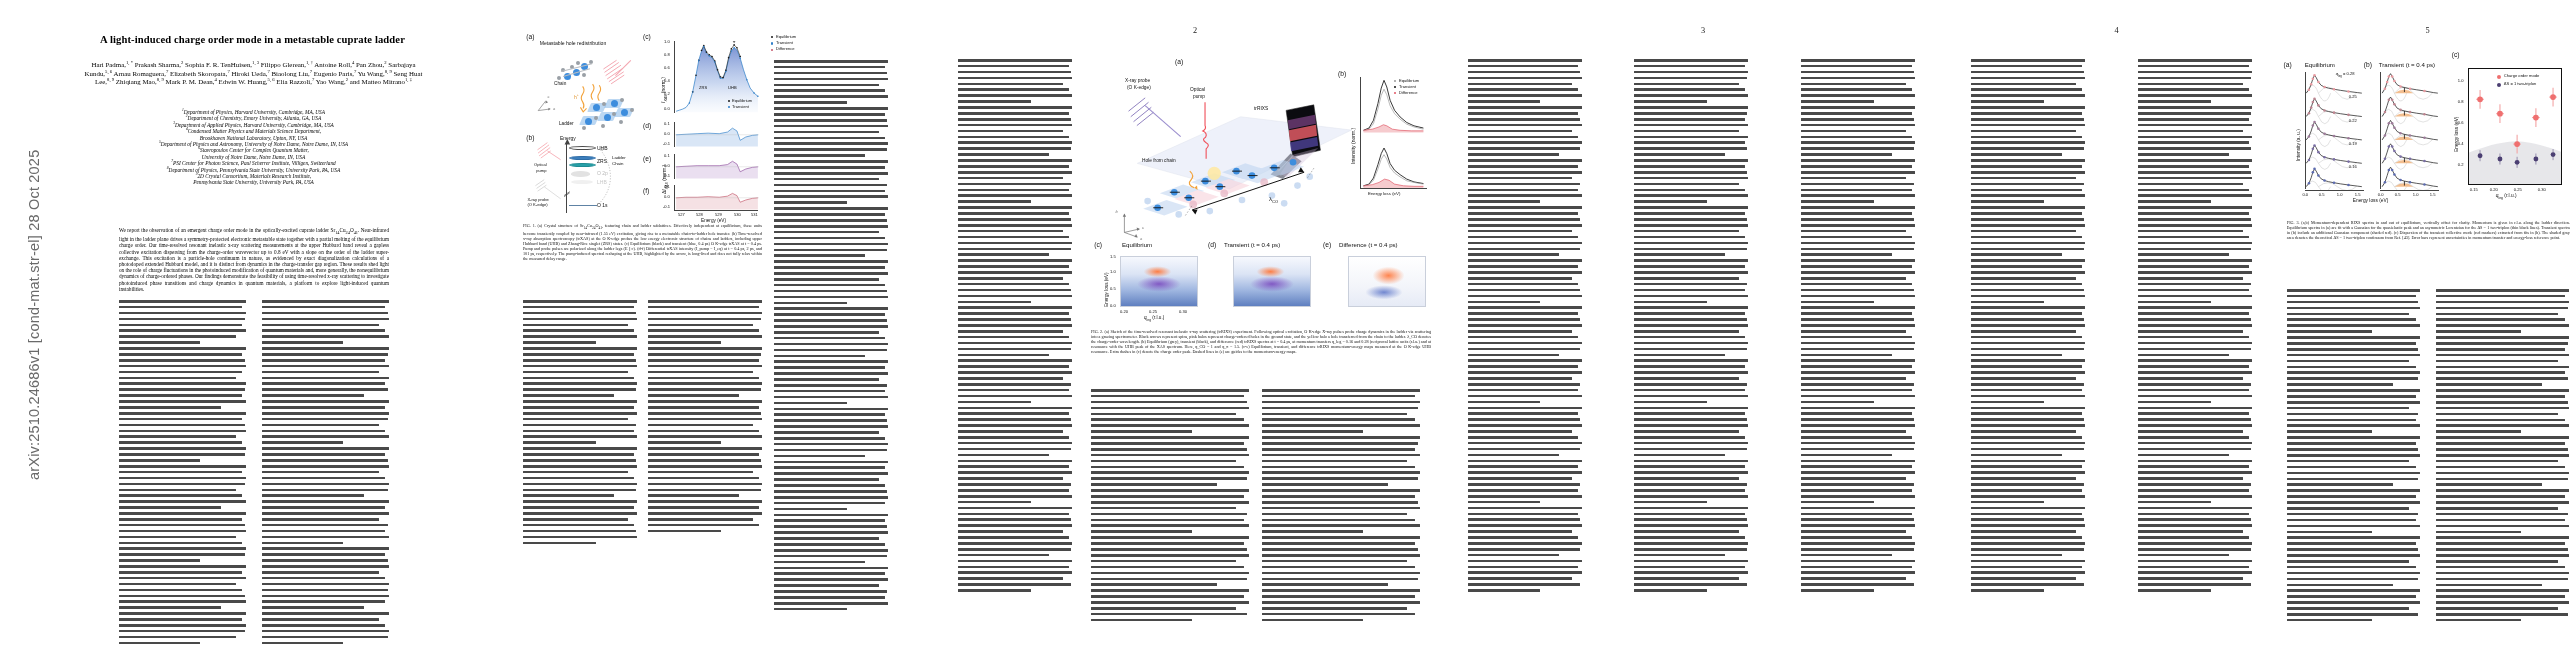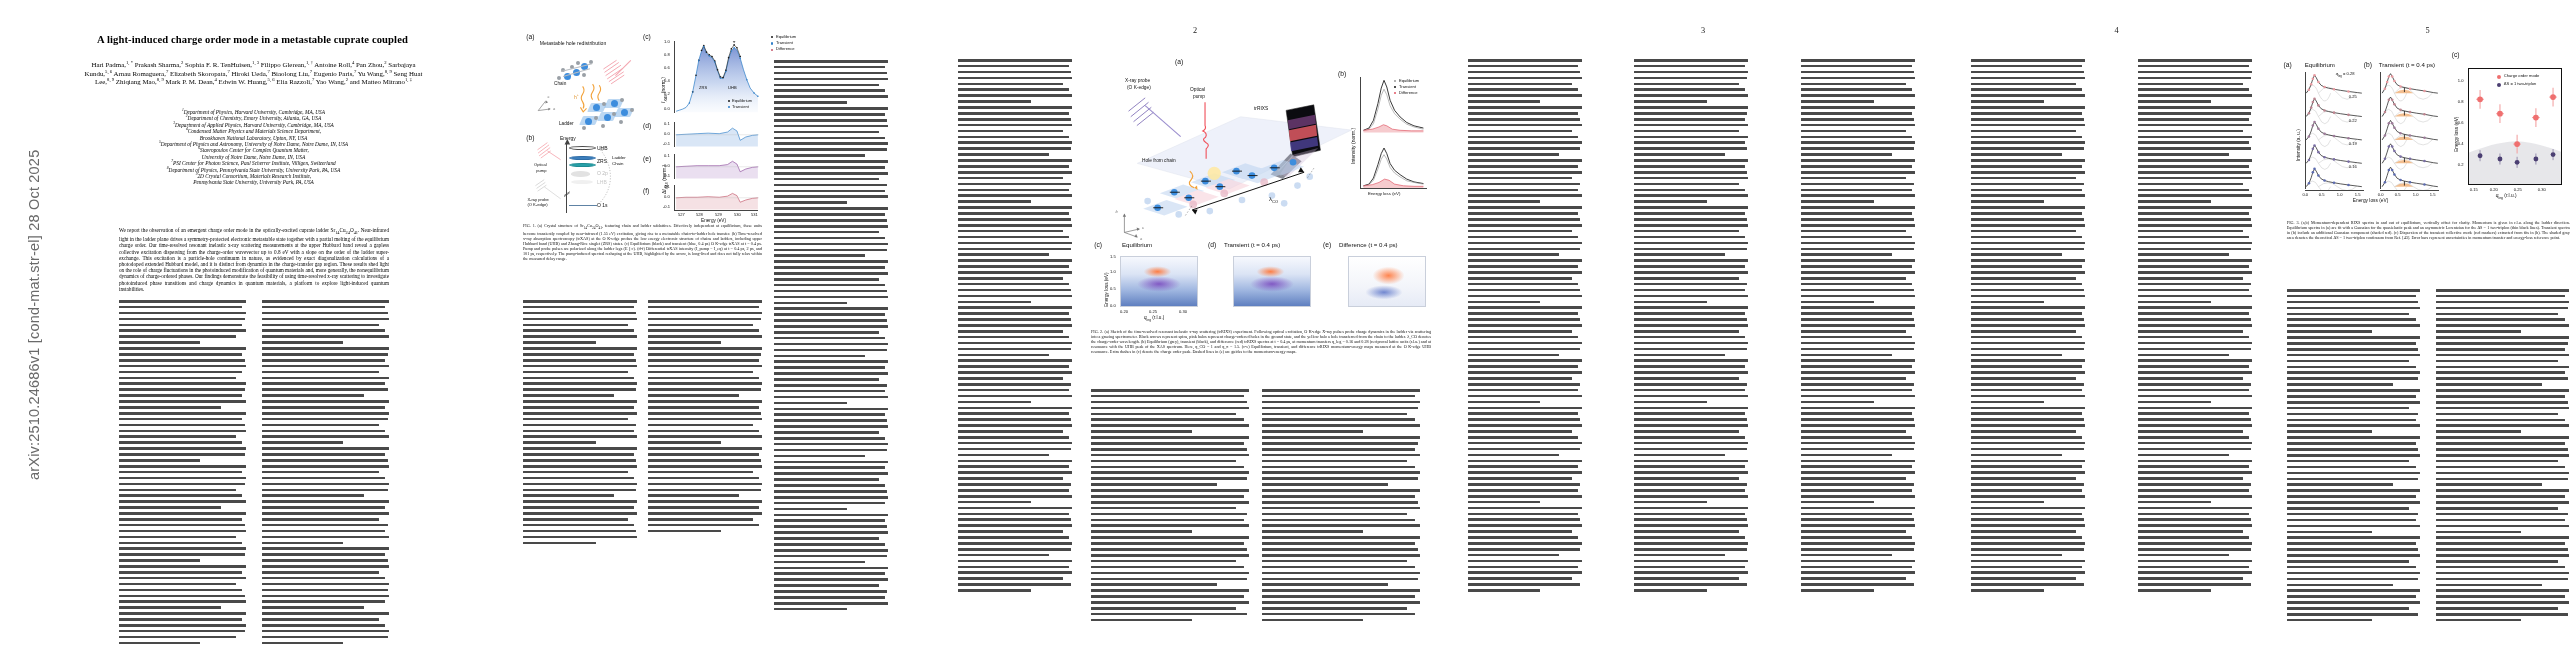--- a/index.html
+++ b/index.html
@@ -122,21 +122,21 @@
 </style>
 </head>
 <body>
 
 <div id="stage">
 
   <div class="arxiv-stamp">arXiv:2510.24686v1  [cond-mat.str-el]  28 Oct 2025</div>
 
   <div class="page pg1">
 
-    <div class="title">A light-induced charge order mode in a metastable cuprate coupled</div>
+    <div class="title">A light-induced charge order mode in a metastable cuprate ladder</div>
     <div class="authors">Hari Padma,<sup>1, *</sup> Prakash Sharma,<sup>2</sup> Sophia F. R. TenHuisen,<sup>1, 3</sup> Filippo Glerean,<sup>1, †</sup> Antoine Roll,<sup>4</sup> Pan Zhou,<sup>2</sup> Sarbajaya Kundu,<sup>5, 6</sup> Arnau Romaguera,<sup>7</sup> Elizabeth Skoropata,<sup>7</sup> Hiroki Ueda,<sup>7</sup> Biaolong Liu,<sup>7</sup> Eugenio Paris,<sup>7</sup> Yu Wang,<sup>8, 9</sup> Seng Huat Lee,<sup>8, 9</sup> Zhiqiang Mao,<sup>8, 9</sup> Mark P. M. Dean,<sup>4</sup> Edwin W. Huang,<sup>5, 6</sup> Elia Razzoli,<sup>7</sup> Yao Wang,<sup>2</sup> and Matteo Mitrano<sup>1, ‡</sup></div>
     <div class="affils">
         <div><sup>1</sup>Department of Physics, Harvard University, Cambridge, MA, USA</div>
         <div><sup>2</sup>Department of Chemistry, Emory University, Atlanta, GA, USA</div>
         <div><sup>3</sup>Department of Applied Physics, Harvard University, Cambridge, MA, USA</div>
         <div><sup>4</sup>Condensed Matter Physics and Materials Science Department,</div>
         <div>Brookhaven National Laboratory, Upton, NY, USA</div>
         <div><sup>5</sup>Department of Physics and Astronomy, University of Notre Dame, Notre Dame, IN, USA</div>
         <div><sup>6</sup>Stavropoulos Center for Complex Quantum Matter,</div>
         <div>University of Notre Dame, Notre Dame, IN, USA</div>

